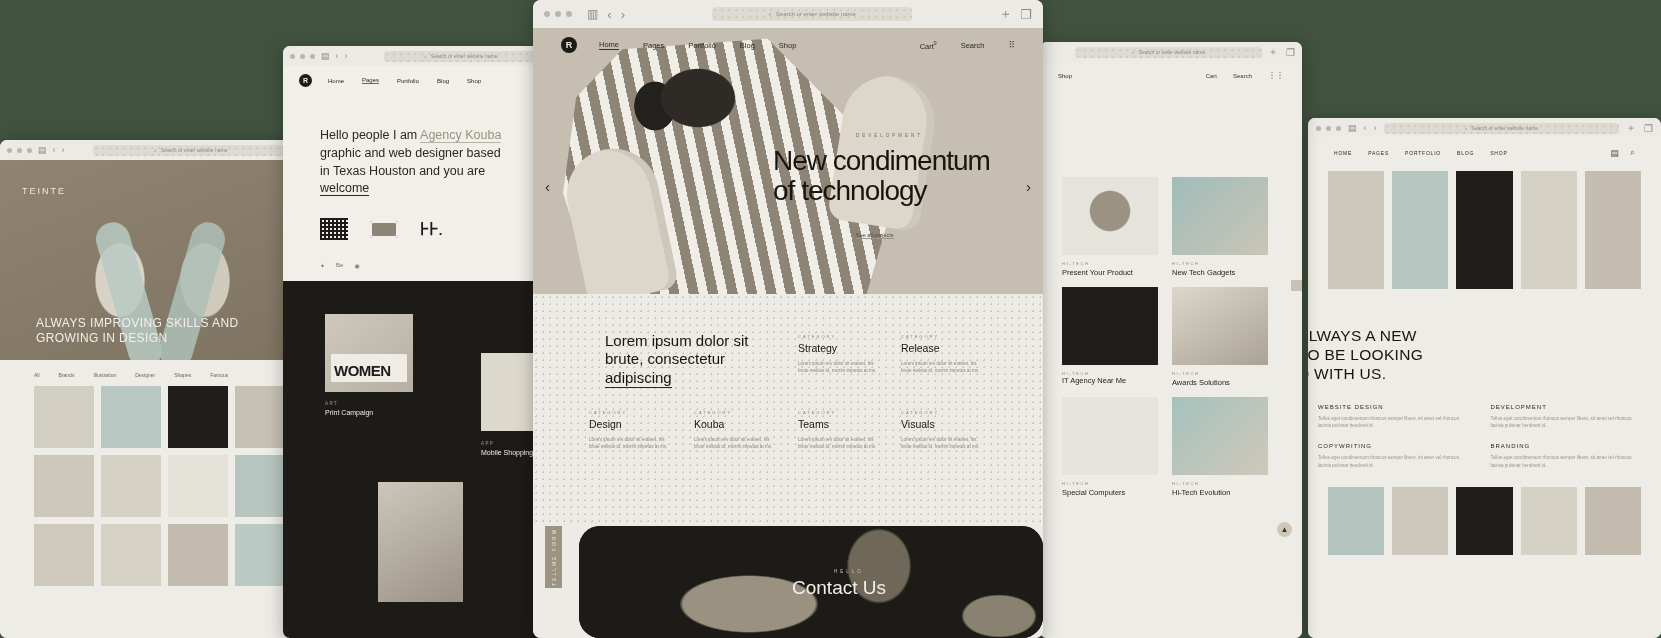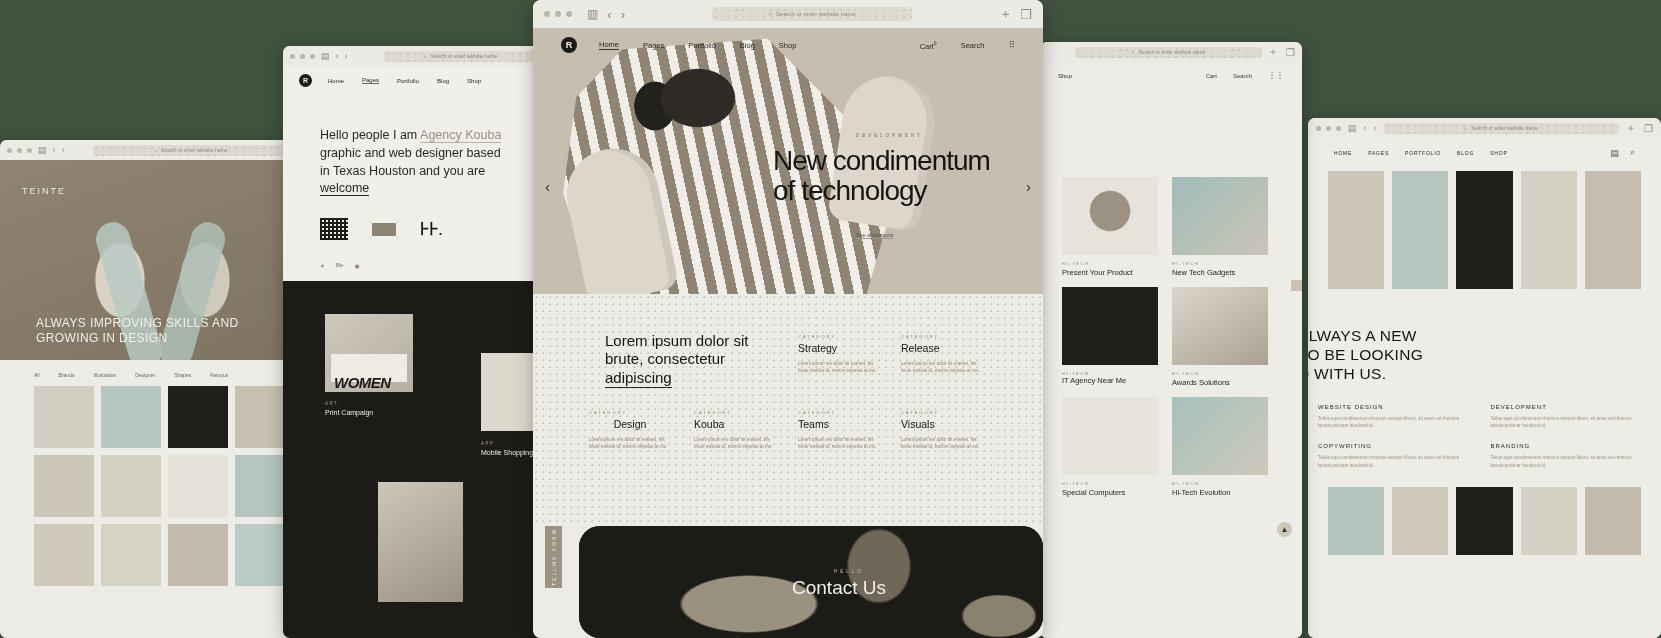--- a/index.html
+++ b/index.html
@@ -201,21 +201,21 @@
       <div style="display:flex;gap:11px;padding:22px 37px 0;font-size:6px;color:#7a7467;">
         <span>✦</span>
         <span>Be</span>
         <span>◉</span>
       </div>
 
       <div class="darkband" style="margin-top:12px;height:452px;">
         <div class="women-card" style="position:absolute;left:42px;top:33px;width:88px;height:78px;">
           <div style="position:absolute;inset:0;background:linear-gradient(140deg,#cfc9bd 0%,#b6afa2 100%);"></div>
           <div style="position:absolute;left:6px;top:40px;right:6px;height:28px;background:#efece6;"></div>
-          <div style="position:absolute;left:9px;top:60px;font-size:15px;font-weight:700;color:#1d1b18;letter-spacing:-.5px;font-style:italic;">WOMEN</div>
+          <div style="position:absolute;left:9px;top:48px;font-size:15px;font-weight:700;color:#1d1b18;letter-spacing:-.5px;">WOMEN</div>
         </div>
         <div style="position:absolute;left:42px;top:120px;font-size:4.5px;letter-spacing:1.4px;color:#a39b8c;">ART</div>
         <div style="position:absolute;left:42px;top:128px;font-size:7px;color:#efece6;">Print Campaign</div>
 
         <div class="women-card" style="position:absolute;left:198px;top:72px;width:88px;height:78px;background:#ddd8cc;"></div>
         <div style="position:absolute;left:198px;top:160px;font-size:4.5px;letter-spacing:1.4px;color:#a39b8c;">APP</div>
         <div style="position:absolute;left:198px;top:168px;font-size:7px;color:#efece6;white-space:nowrap;">Mobile Shopping</div>
 
         <div style="position:absolute;left:95px;top:201px;width:85px;height:120px;
              background:linear-gradient(150deg,#cdc7bb 0%,#9a9285 100%);"></div>
@@ -437,21 +437,21 @@
           <div class="cat-body" style="font-size:4.6px;margin-top:7px;">Lorem ipsum rev dolor sit eramet, his brute mekius id, mezim impetus at mx.</div>
         </div>
         <div style="position:absolute;left:368px;top:40px;width:82px;">
           <div class="cat-eyebrow" style="font-size:4px;">CATEGORY</div>
           <div class="cat-title" style="font-size:10.5px;margin-top:3px;">Release</div>
           <div class="cat-body" style="font-size:4.6px;margin-top:7px;">Lorem ipsum rev dolor sit eramet, his brute mekius id, mezim impetus at mx.</div>
         </div>
 
         <div style="position:absolute;left:56px;top:116px;width:82px;">
           <div class="cat-eyebrow" style="font-size:4px;">CATEGORY</div>
-          <div class="cat-title" style="font-size:10.5px;margin-top:3px;text-align:center;">Design</div>
+          <div class="cat-title" style="font-size:10.5px;margin-top:3px;">Design</div>
           <div class="cat-body" style="font-size:4.6px;margin-top:7px;">Lorem ipsum rev dolor sit eramet, his brute mekius id, mezim impetus at mx.</div>
         </div>
         <div style="position:absolute;left:161px;top:116px;width:82px;">
           <div class="cat-eyebrow" style="font-size:4px;">CATEGORY</div>
           <div class="cat-title" style="font-size:10.5px;margin-top:3px;">Kouba</div>
           <div class="cat-body" style="font-size:4.6px;margin-top:7px;">Lorem ipsum rev dolor sit eramet, his brute mekius id, mezim impetus at mx.</div>
         </div>
         <div style="position:absolute;left:265px;top:116px;width:82px;">
           <div class="cat-eyebrow" style="font-size:4px;">CATEGORY</div>
           <div class="cat-title" style="font-size:10.5px;margin-top:3px;">Teams</div>

